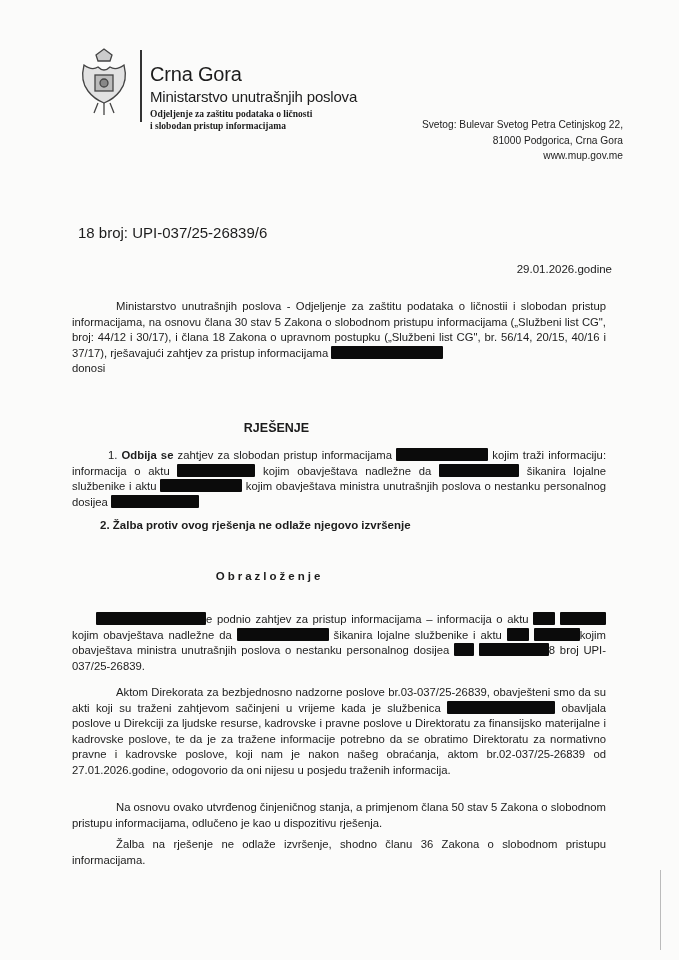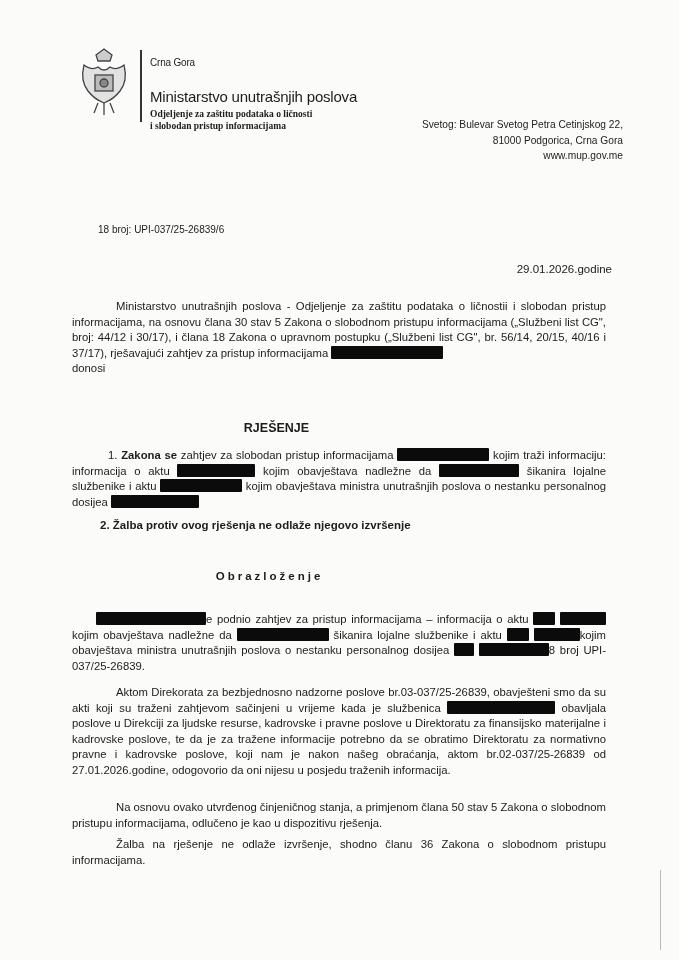--- a/index.html
+++ b/index.html
@@ -3,25 +3,25 @@
 <meta charset="utf-8">
 <style>
   html, body { margin: 0; padding: 0; }
   body {
     width: 679px; height: 960px; background: #fbfbfa; position: relative; overflow: hidden;
     font-family: "Liberation Sans", sans-serif; color: #1c1c1c;
   }
   .page { position: absolute; left: 0; top: 0; width: 679px; height: 960px; }
   .crest { position: absolute; left: 76px; top: 47px; width: 56px; height: 70px; }
   .vbar { position: absolute; left: 140px; top: 50px; width: 1.5px; height: 72px; background: #333; }
-  .hdr-country { position: absolute; left: 150px; top: 57px; font-size: 10px; letter-spacing: -0.2px; }
+  .hdr-country { position: absolute; left: 150px; top: 63px; font-size: 20px; letter-spacing: -0.2px; }
   .hdr-ministry { position: absolute; left: 150px; top: 88px; font-size: 15px; letter-spacing: -0.2px; }
   .hdr-dept { position: absolute; left: 150px; top: 108px; font-family: "Liberation Serif", serif; font-weight: bold; font-size: 9.5px; line-height: 12px; }
   .address { position: absolute; right: 56px; top: 117px; text-align: right; font-size: 10.2px; line-height: 15.5px; color: #222; }
-  .ref { position: absolute; left: 78px; top: 224px; font-size: 10px; margin-left: 20px; }
+  .ref { position: absolute; left: 78px; top: 224px; font-size: 15px; }
   .date { position: absolute; right: 67px; top: 263px; font-size: 11.5px; margin-left: 7px; }
   .para { position: absolute; left: 72px; width: 534px; font-size: 11.3px; line-height: 15.6px; text-align: justify; }
   .para .ind { display: inline-block; width: 44px; }
   .title-rj { position: absolute; left: 0; width: 553px; top: 421px; text-align: center; font-weight: bold; font-size: 12.5px; }
   .title-ob { position: absolute; left: 0; width: 539px; top: 570px; text-align: center; font-weight: bold; font-size: 11.5px; letter-spacing: 3px; }
   .redact { display: inline-block; background: #0b0b0b; height: 13px; vertical-align: -2px; border-radius: 1px; }
   .bold { font-weight: bold; }
   .item2 { position: absolute; left: 100px; top: 519px; font-size: 11.5px; font-weight: bold; }
   .scan-edge { position: absolute; right: 18px; top: 870px; width: 1px; height: 80px; background: #bbb; }
 </style>
@@ -60,21 +60,21 @@
   <div class="para" style="top:299px;">
     <span class="ind"></span><span>Ministarstvo unutrašnjih poslova - Odjeljenje za zaštitu podataka o ličnostii i slobodan pristup informacijama, na osnovu člana 30 stav 5 Zakona o slobodnom pristupu informacijama („Službeni list CG", broj: 44/12 i 30/17), i člana 18 Zakona o upravnom postupku („Službeni list CG", br. 56/14, 20/15, 40/16 i 37/17), rješavajući zahtjev za pristup informacijama</span>
     <span class="redact" style="width:112px;"></span><br>
     <span>donosi</span>
   </div>
 
   <div class="title-rj">RJEŠENJE</div>
 
   <div class="para" style="top:448px;">
     <span class="ind" style="width:36px;"></span><span>1.</span>
-    <span class="bold">Zakona se</span>
+    <span class="bold">Odbija se</span>
     <span>zahtjev za slobodan pristup informacijama</span>
     <span class="redact" style="width:92px;"></span>
     <span>kojim traži informaciju: informacija o aktu</span>
     <span class="redact" style="width:78px;"></span>
     <span>kojim obavještava nadležne da</span>
     <span class="redact" style="width:80px;"></span>
     <span>šikanira lojalne službenike i aktu</span>
     <span class="redact" style="width:82px;"></span>
     <span>kojim obavještava ministra unutrašnjih poslova o nestanku personalnog dosijea</span>
     <span class="redact" style="width:88px;"></span>

